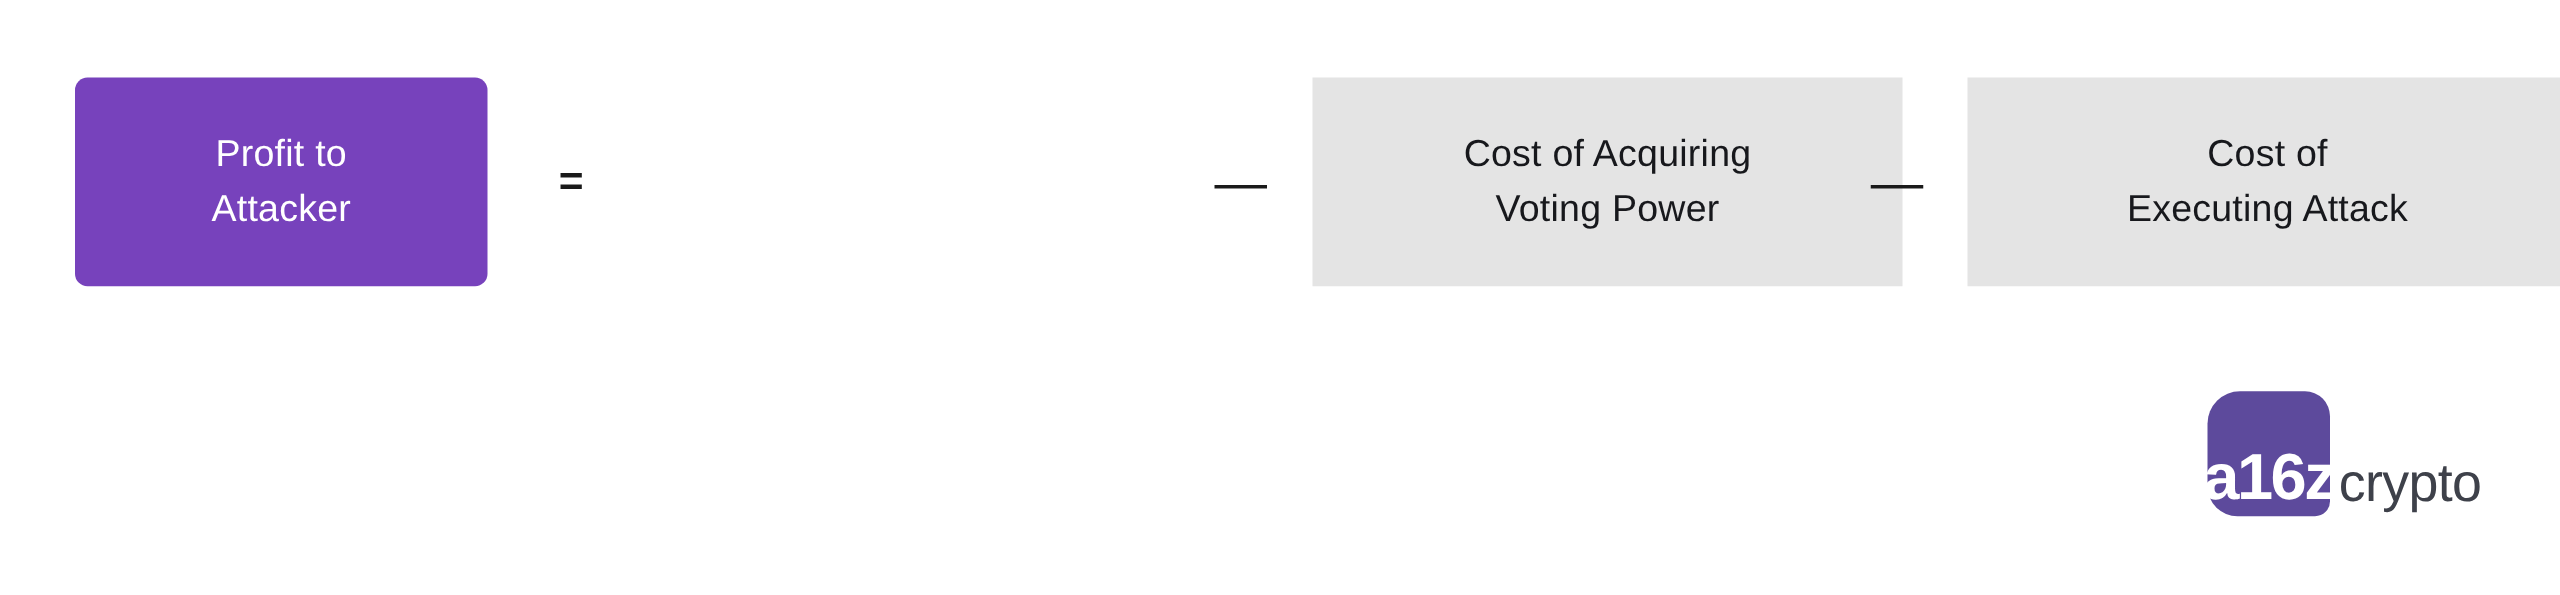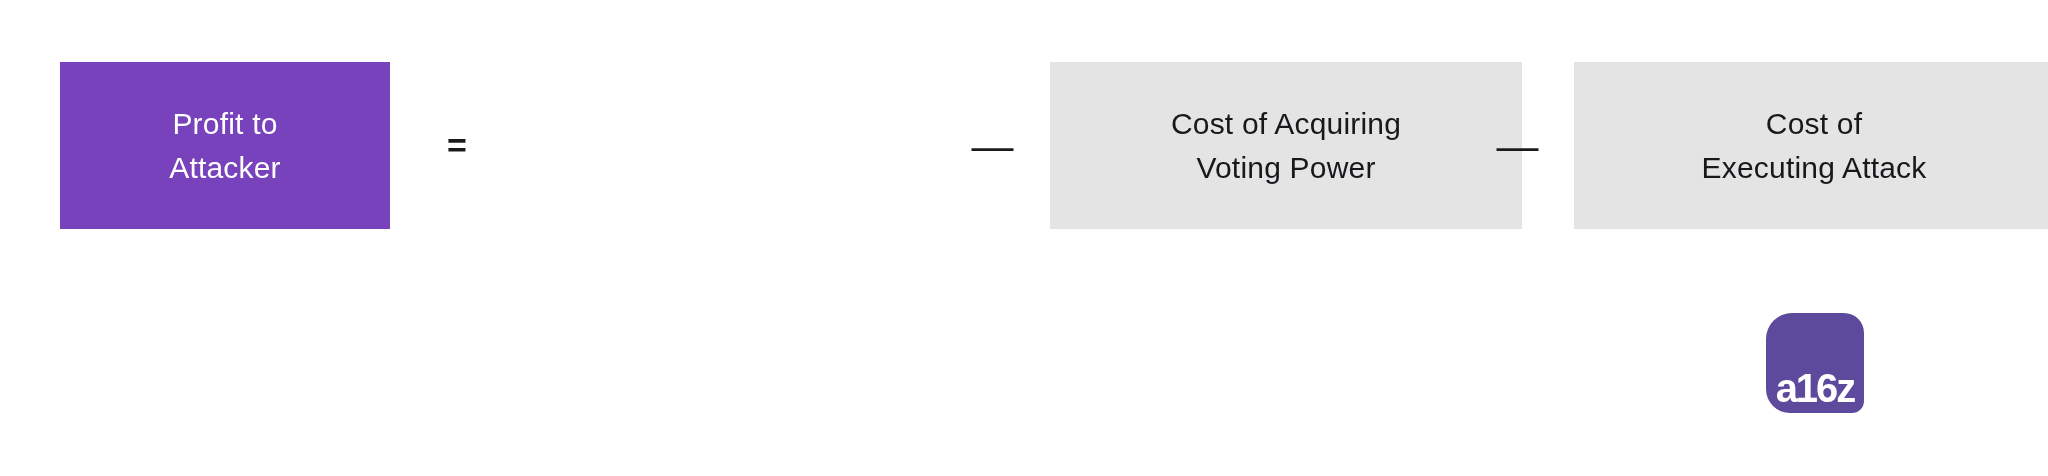--- a/index.html
+++ b/index.html
@@ -31,20 +31,21 @@
     font-size: 30px;
     line-height: 44px;
     white-space: pre-line;
     letter-spacing: 0.2px;
   }
   .box-result {
     left: 60px;
     width: 330px;
     background: #7742BC;
     color: #ffffff;
+    border-radius: 10px;
   }
   .box-term {
     background: #E4E4E4;
     color: #17181C;
   }
   .box-term1 { left: 524px;  width: 411px; }
   .box-term2 { left: 1050px; width: 472px; }
   .box-term3 { left: 1574px; width: 480px; }
   .op {
     position: absolute;
@@ -80,21 +81,21 @@
     background: #5D4A9C;
     border-radius: 26px 20px 12px 24px;
     display: flex;
     align-items: flex-end;
     justify-content: center;
     box-sizing: border-box;
     padding-bottom: 5px;
   }
   .logo-mark-text {
     color: #ffffff;
-    font-size: 40px;
+    font-size: 52px;
     font-weight: 700;
     letter-spacing: -2px;
     line-height: 1;
   }
   .logo-wordmark {
     color: #3E414A;
     font-size: 43px;
     font-weight: 400;
     letter-spacing: -0.5px;
     line-height: 1;
@@ -126,15 +127,16 @@
 
   <div class="box box-term box-term3">
     <span class="label">Cost of
 Executing Attack</span>
   </div>
 
   <div class="logo">
     <div class="logo-mark">
       <span class="logo-mark-text">a16z</span>
     </div>
+    <span class="logo-wordmark">crypto</span>
   </div>
 
 </div>
 
 </body></html>

